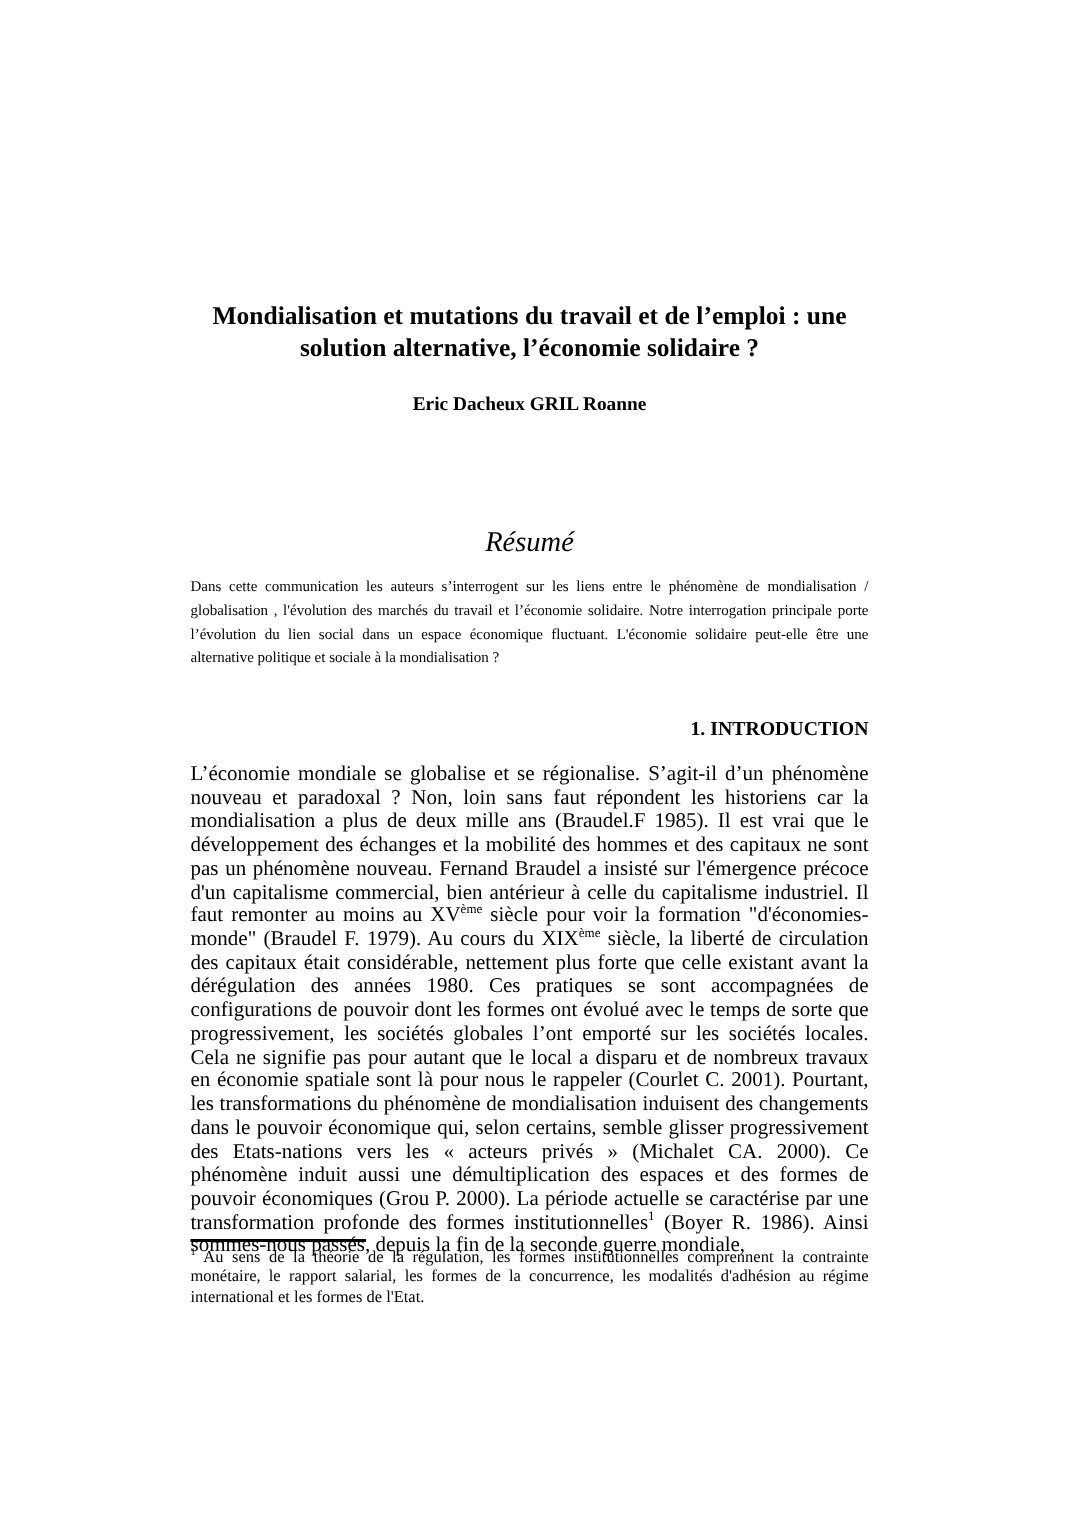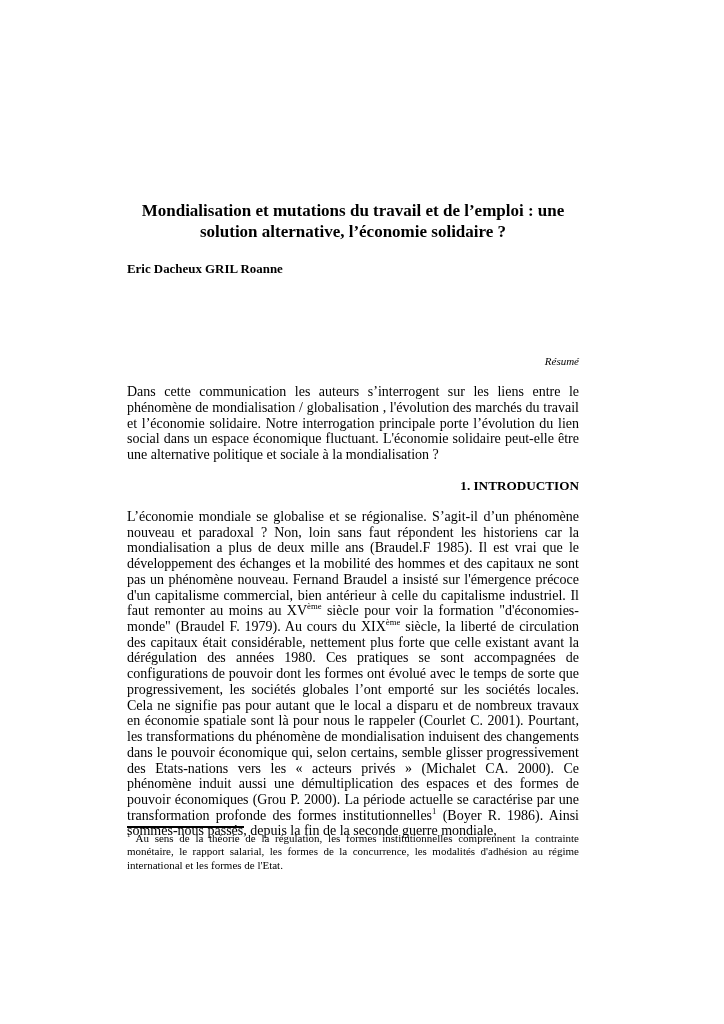--- a/index.html
+++ b/index.html
@@ -26,32 +26,33 @@
     top: 199px;
     font-size: 17px;
     font-weight: bold;
     text-align: center;
     line-height: 21px;
   }
   .authors {
     top: 261px;
     font-size: 12.9px;
     font-weight: bold;
+    text-align: center;
     line-height: 15.8px;
   }
   .resume-label {
     top: 353px;
-    font-size: 11px;
+    font-size: 19px;
     font-style: italic;
-    text-align: right;
+    text-align: center;
     line-height: 15.8px;
   }
   .abstract {
     top: 383px;
-    font-size: 14px;
+    font-size: 10px;
     text-align: justify;
     line-height: 15.8px;
   }
   .section-heading {
     top: 477px;
     font-size: 13.2px;
     font-weight: bold;
     text-align: right;
     line-height: 15.8px;
   }

